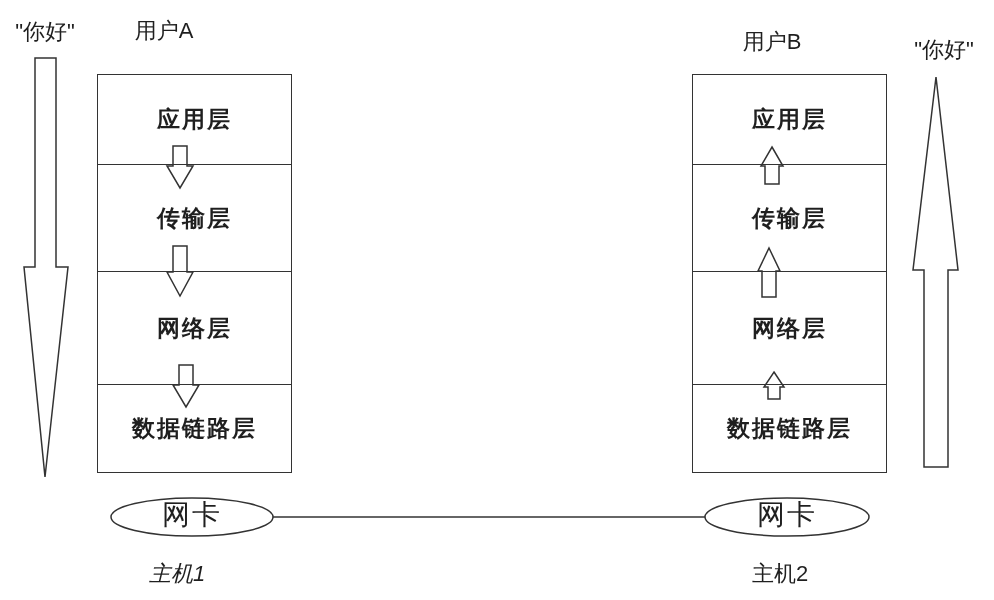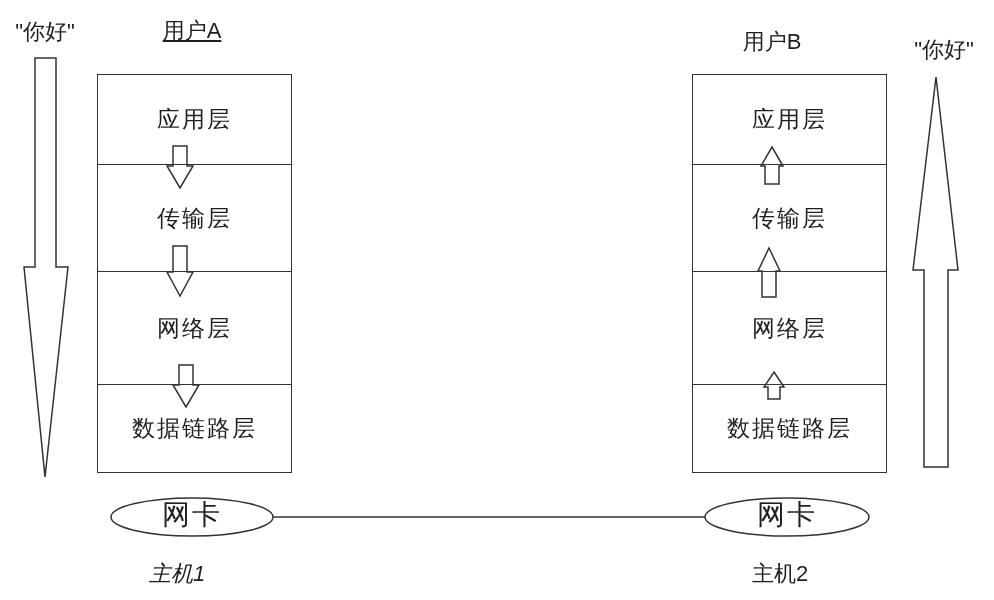--- a/index.html
+++ b/index.html
@@ -38,20 +38,21 @@
     flex-direction: column;
     background: transparent;
   }
   .stack-a { left: 97px;  width: 195px; }
   .stack-b { left: 692px; width: 195px; }
   .layer-row {
     box-sizing: border-box;
     display: flex;
     align-items: center;
     justify-content: center;
+    font-weight: bold;
   }
   .layer-row.divided { border-bottom: 1.5px solid #333333; }
   .row-1 { height: 90px; }
   .row-2 { height: 107px; }
   .row-3 { height: 113px; }
   .row-4 { flex: 1; text-align: center; }
   .layer-label {
     font-size: 23px;
     letter-spacing: 2px;
     white-space: nowrap;
@@ -89,21 +90,21 @@
     <polygon points="769,248 780,271 776,271 776,297 762,297 762,271 758,271"></polygon>
     <polygon points="774,372 784,387 780,387 780,399 768,399 768,387 764,387"></polygon>
 
     <line x1="273" y1="517" x2="705" y2="517"></line>
 
     <ellipse cx="192" cy="517" rx="81" ry="19"></ellipse>
     <ellipse cx="787" cy="517" rx="82" ry="19"></ellipse>
   </svg>
 
   <div class="free-label" style="left:45px; top:32px;">"你好"</div>
-  <div class="free-label" style="left:192px; top:31px;text-decoration:underline;">用户A</div>
+  <div class="free-label" style="left:164px; top:31px;">用户A</div>
   <div class="free-label" style="left:772px; top:42px;">用户B</div>
   <div class="free-label" style="left:944px; top:50px;">"你好"</div>
 
   <div class="stack stack-a">
     <div class="layer-row row-1 divided">
       <span class="layer-label">应用层</span>
     </div>
     <div class="layer-row row-2 divided">
       <span class="layer-label">传输层</span>
     </div>

